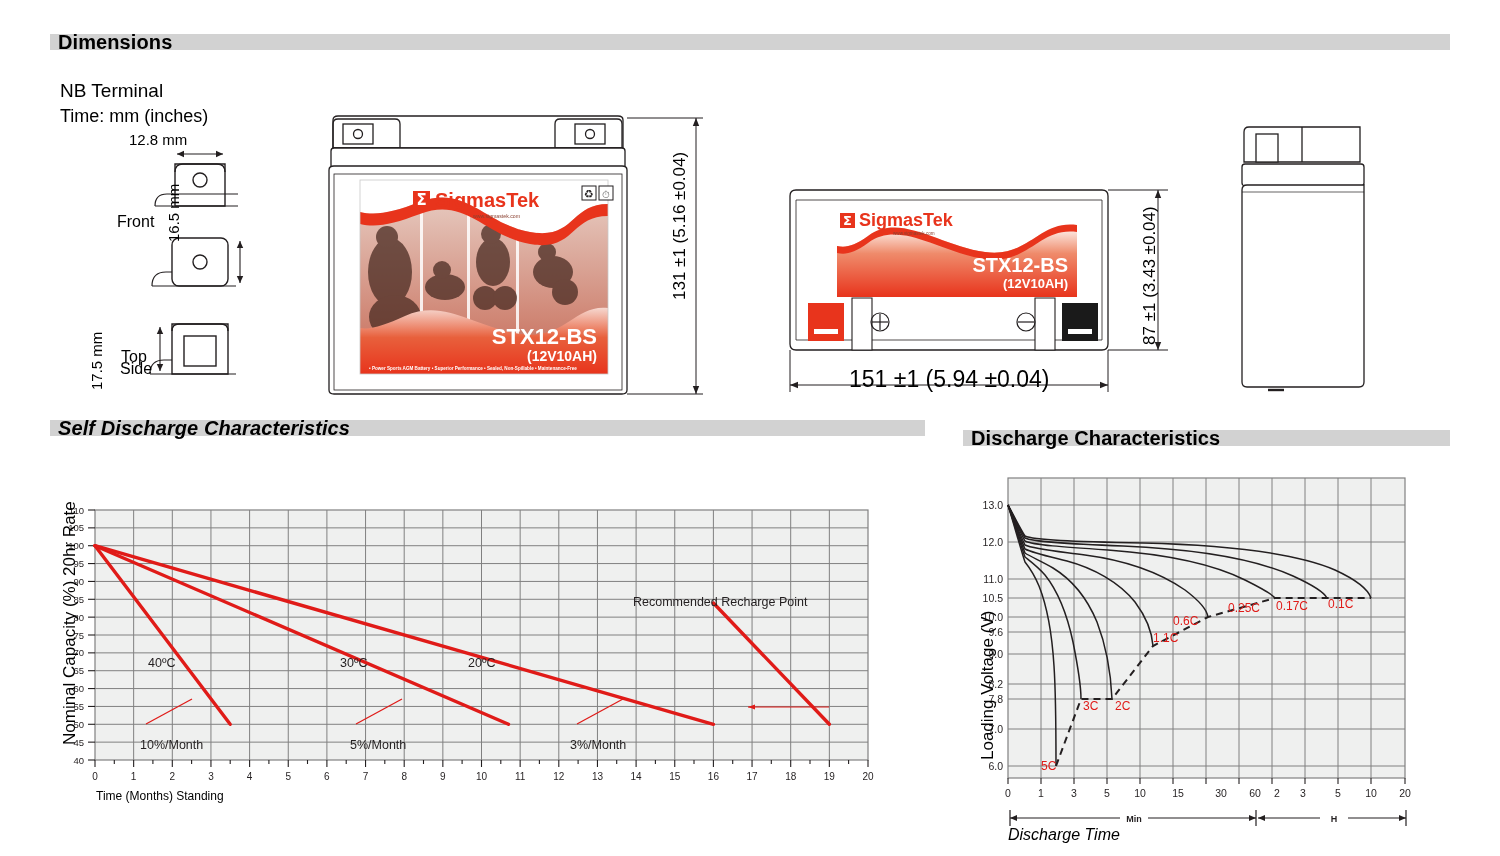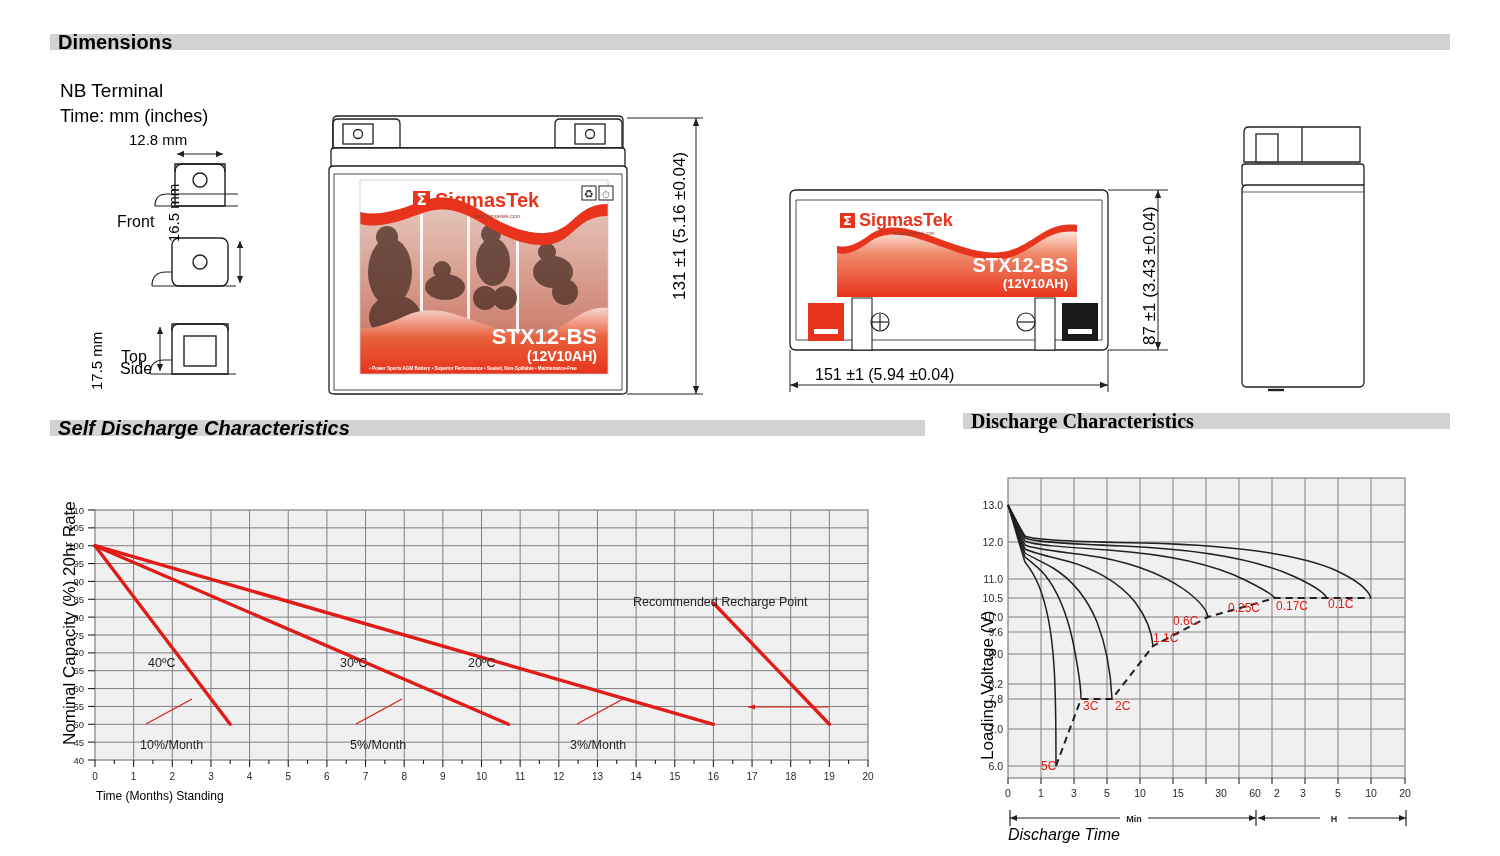--- a/index.html
+++ b/index.html
@@ -241,21 +241,21 @@
 
   <g stroke="#231f20" stroke-width="1" fill="none">
     <line x1="10" y1="170" x2="10" y2="212"></line>
     <line x1="328" y1="170" x2="328" y2="212"></line>
     <line x1="10" y1="205" x2="328" y2="205"></line>
     <path d="M10,205 l8,-3.2 v6.4 z" fill="#231f20" stroke="none"></path>
     <path d="M328,205 l-8,-3.2 v6.4 z" fill="#231f20" stroke="none"></path>
   </g>
 </svg>
 <div class="abs" style="left:1140px;top:345px;font-size:17px;transform:rotate(-90deg);transform-origin:left top;white-space:nowrap;">87 ±1 (3.43 ±0.04)</div>
-<div class="abs" style="left:815px;top:366px;font-size:16px;white-space:nowrap;">151 ±1 (5.94 ±0.04)</div>
+<div class="abs" style="left:849px;top:366px;font-size:23px;white-space:nowrap;">151 ±1 (5.94 ±0.04)</div>
 
 <svg class="abs" style="left:1238px;top:120px;" width="130" height="276" viewBox="0 0 130 276">
   <g fill="#ffffff" stroke="#231f20" stroke-width="1.3">
     <path d="M6,12 q0,-5 5,-5 L122,7 L122,42 L6,42 Z"></path>
     <rect x="18" y="14" width="22" height="28"></rect>
     <line x1="64" y1="7" x2="64" y2="42"></line>
     <rect x="4" y="44" width="122" height="22" rx="3"></rect>
     <path d="M4,70 q0,-5 5,-5 L126,65 L126,262 q0,5 -5,5 L9,267 q-5,0 -5,-5 Z"></path>
     <line x1="4" y1="72" x2="126" y2="72" stroke-width="0.7"></line>
     <line x1="30" y1="270" x2="46" y2="270" stroke-width="2.4"></line>
@@ -435,21 +435,21 @@
     <text x="90" y="254">10%/Month</text>
     <text x="300" y="254">5%/Month</text>
     <text x="520" y="254">3%/Month</text>
     <text x="583" y="111">Recommended Recharge Point</text>
   </g>
 </svg>
 
 <div class="abs" style="left:60px;top:745px;font-size:17px;transform:rotate(-90deg);transform-origin:left top;white-space:nowrap;">Nominal Capacity (%) 20hr Rate</div>
 <div class="abs" style="left:96px;top:789px;font-size:12px;white-space:nowrap;">Time (Months) Standing</div>
 
-<div class="section-header" style="left:963px;top:413px;width:487px;font-family:Liberation Serif, serif;">
+<div class="section-header" style="left:963px;top:430px;width:487px;">
   <span>Discharge Characteristics</span>
 </div>
 
 <svg class="abs" style="left:963px;top:470px;" width="480" height="330" viewBox="0 0 480 330">
 
   <rect x="45" y="8" width="397" height="300" fill="#eff0ef" stroke="#808080" stroke-width="1.2"></rect>
 
   <g stroke="#808080" stroke-width="1">
     <line x1="78" y1="8" x2="78" y2="308"></line>
     <line x1="111" y1="8" x2="111" y2="308"></line>

